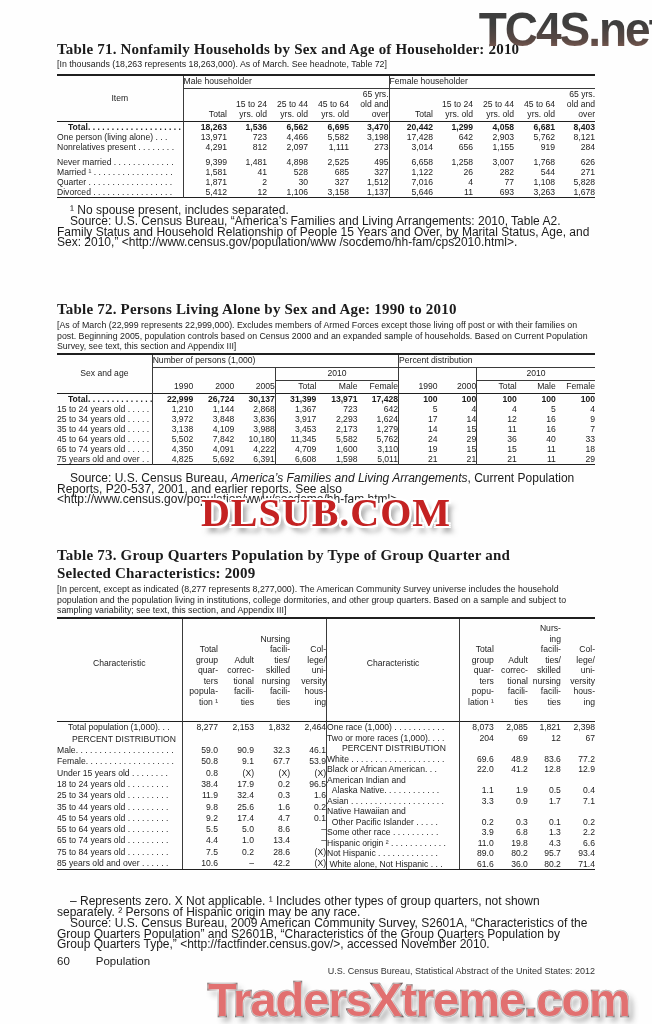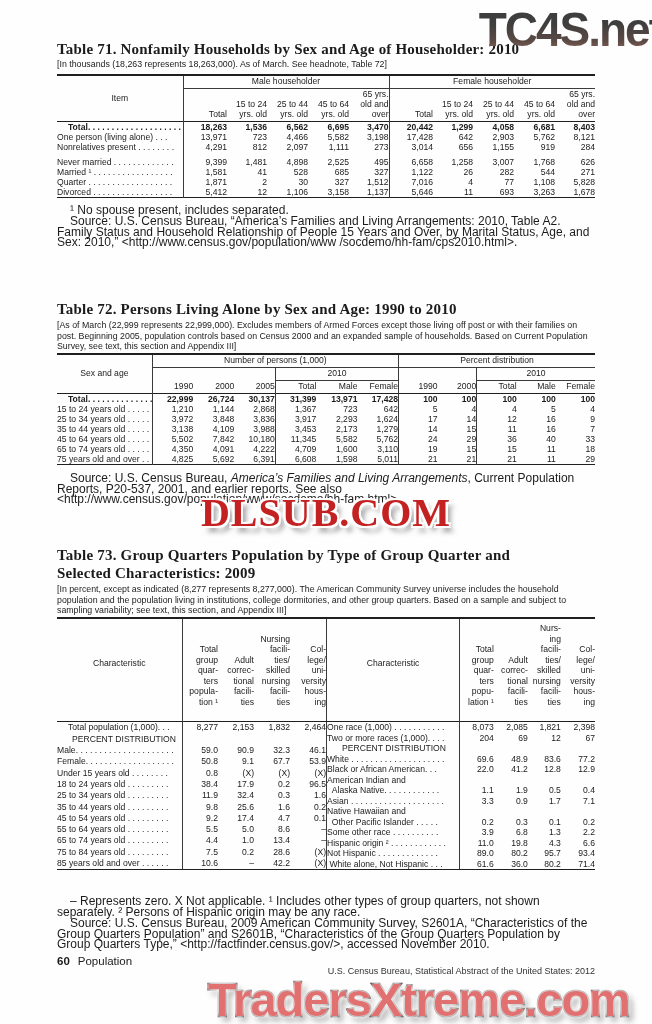--- a/index.html
+++ b/index.html
@@ -17,21 +17,21 @@
   
   table.t{border-collapse:collapse;table-layout:fixed;width:538px;
           border-top:2px solid #1f1f1f;border-bottom:1.5px solid #1f1f1f;}
   table.t thead{border-bottom:1.5px solid #1f1f1f;}
   .t th,.t td{padding:0;font-size:8.6px;line-height:10px;font-weight:normal;}
   .t thead th{vertical-align:bottom;padding-bottom:2px;}
   .stub{text-align:left;white-space:nowrap;overflow:hidden;border-right:1px solid #3a3a3a;
         padding-right:2px;}
   th.stub{text-align:center;vertical-align:middle !important;}
   .num{text-align:right;padding-right:3px;white-space:nowrap;}
-  .gh{text-align:center;border-bottom:1px solid #3a3a3a;padding:2px 0 1px 0;vertical-align:middle !important;}
+  .gh{text-align:left;border-bottom:1px solid #3a3a3a;padding:2px 0 1px 0;vertical-align:middle !important;}
   .vl{border-left:1px solid #3a3a3a;}
   .colhead{white-space:pre-line;text-align:right;padding-right:3px;}
   .box{text-align:center !important;border-bottom:1px solid #3a3a3a;}
   tbody tr td{padding-top:0;}
   .r-bold td{font-weight:bold;}
   .r-gap td{padding-top:5px;}
   .r-ind .stub{padding-left:11px;}
   .r-sect td{padding-top:7px;padding-bottom:2px;}
   .r-sect .stub,.r-sect2 .stub{padding-left:15px;}
   .r-sect2 td{padding-top:20px;padding-bottom:3px;}
@@ -44,21 +44,21 @@
   
   .t73wrap{display:flex;border-top:2px solid #1f1f1f;border-bottom:1.5px solid #1f1f1f;}
   table.t73{border-collapse:collapse;table-layout:fixed;width:269px;}
   .t73 thead{border-bottom:1.5px solid #1f1f1f;}
   .t73 thead th{height:88px;vertical-align:bottom;padding-bottom:14px;}
   .t73 th,.t73 td{padding:0;font-size:8.6px;line-height:10.5px;font-weight:normal;}
   .t73r{border-left:1px solid #3a3a3a;}
 
   
   .pgnum{font-size:11.5px;}
-  .pgnum b{font-weight:bold;margin-right:8px;}
+  .pgnum b{font-weight:normal;margin-right:26px;}
   .censline{font-size:9px;text-align:right;color:#333;}
 
   
   .wm-tc4s{position:absolute;top:2px;right:-10px;font-size:46px;font-weight:bold;
     letter-spacing:-2px;transform:scaleY(1.04);
     background:linear-gradient(180deg,#3e3e3e 40%,#5c4a45 72%,#9c6d5f 94%);
     -webkit-background-clip:text;background-clip:text;color:transparent;white-space:nowrap;}
   .wm-dlsub{position:absolute;top:489px;left:50%;transform:translateX(-50%);
     font-family:"Liberation Serif",serif;font-weight:bold;font-size:40px;letter-spacing:1px;
     color:#c42222;white-space:nowrap;

